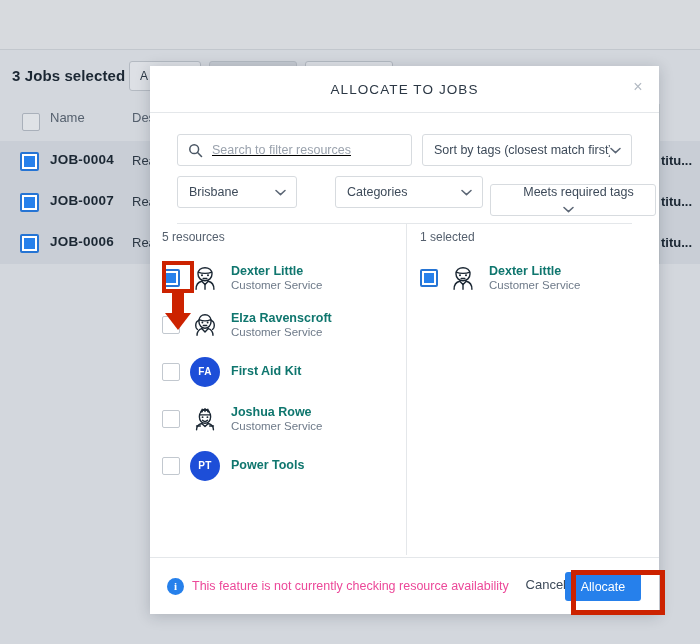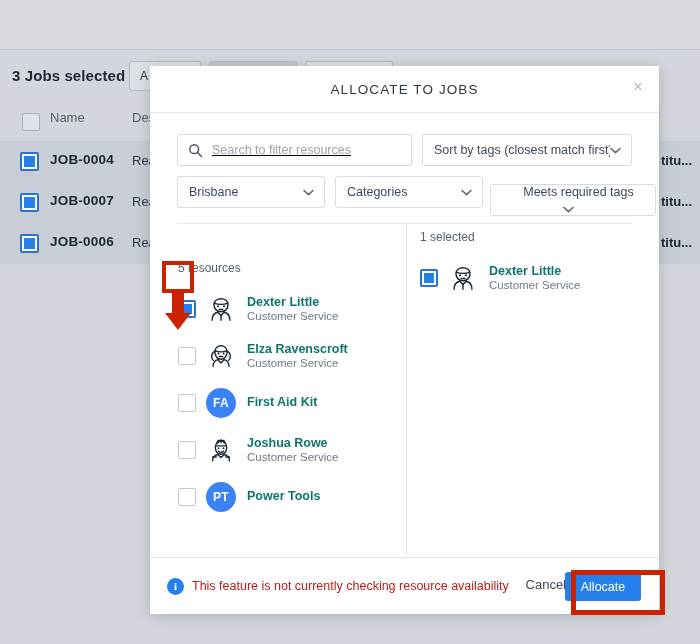--- a/index.html
+++ b/index.html
@@ -55,48 +55,48 @@
   #search-icon{width:15px;height:15px;margin-left:10px;flex:none;}
   #search-input{border:none;outline:none;flex:1;font-size:12.5px;color:#2c3845;margin-left:7px;
                 font-family:inherit;background:transparent;}
   #search-input::placeholder{color:#9aa2ad;}
 
   .sel-box{position:absolute;height:32px;border:1px solid #d7dbdf;border-radius:3px;background:#fff;box-sizing:border-box;
            display:flex;align-items:center;font-size:12.5px;color:#3d4a59;cursor:pointer;}
   .sel-box .sel-label{margin-left:11px;flex:1;white-space:nowrap;overflow:hidden;}
   .sel-box .chev{margin-right:10px;flex:none;color:#5b6675;font-size:11px;line-height:1;}
   #sort-select{left:272px;top:68px;width:210px;}
-  #loc-select{left:27px;top:110px;width:148px;}
+  #loc-select{left:27px;top:110px;width:120px;}
   #cat-select{left:185px;top:110px;width:148px;}
   #tags-select{left:340px;top:118px;width:166px;flex-direction:column;}
 
   #filters-divider{position:absolute;left:27px;top:157px;width:455px;height:1px;background:#e4e7ea;}
 
   
   #panel-divider{position:absolute;left:256px;top:157px;width:1px;height:332px;background:#e4e7ea;}
-  #left-panel{position:absolute;left:28px;top:164px;width:225px;margin-top:31px;}
+  #left-panel{position:absolute;left:12px;top:164px;width:225px;}
   #right-panel{position:absolute;left:270px;top:164px;width:215px;}
   .panel-count{font-size:12px;color:#55606e;margin-bottom:10px;display:block;}
 
   .res-row{position:relative;height:47px;display:flex;align-items:center;}
   .res-cb{width:18px;height:18px;border:1.5px solid #c2c8cf;border-radius:2px;background:#fff;flex:none;box-sizing:border-box;position:relative;}
   .res-cb.on{border:2px solid #2574d4;}
   .res-cb.on i{position:absolute;left:2px;top:2px;right:2px;bottom:2px;background:#2680eb;display:block;}
   .res-avatar{width:30px;height:30px;margin-left:10px;flex:none;display:flex;align-items:center;justify-content:center;}
-  .res-avatar.initials{border-radius:50%;background:#3b82f6;color:#fff;font-size:12px;font-weight:700;letter-spacing:.3px;}
+  .res-avatar.initials{border-radius:50%;background:#1d4ed8;color:#fff;font-size:10px;font-weight:700;letter-spacing:.3px;}
   .res-text{margin-left:11px;display:flex;flex-direction:column;justify-content:center;}
   .res-name{font-size:12.5px;font-weight:700;color:#0f766e;line-height:15px;}
   .res-role{font-size:11.5px;color:#6b7embed;}
   .res-role{color:#6e7a89;}
 
   
   #modal-footer{position:absolute;left:0;bottom:0;width:100%;height:57px;border-top:1px solid #e4e7ea;box-sizing:border-box;}
   #info-icon{position:absolute;left:17px;top:20px;width:17px;height:17px;border-radius:50%;background:#2680eb;
              color:#fff;font-size:11px;font-weight:700;text-align:center;line-height:17px;font-family:"Liberation Serif",serif;}
-  #footer-note{position:absolute;left:42px;top:21px;font-size:12.5px;color:#b91c1c;}
+  #footer-note{position:absolute;left:42px;top:21px;font-size:12.5px;color:#ec4899;}
   #cancel-btn{position:absolute;right:93px;top:19px;font-size:13px;color:#3d4a59;cursor:pointer;}
   #allocate-btn{position:absolute;right:18px;top:14px;width:76px;height:29px;border-radius:3px;background:#2680eb;
                 color:#fff;font-size:12.5px;border:none;cursor:pointer;font-family:inherit;}
 
   
   .anno{position:absolute;pointer-events:none;}
   #anno-cb{left:162px;top:261px;width:32px;height:32px;border:4px solid #cc2200;box-sizing:border-box;}
   #anno-arrow-stem{left:172px;top:293px;width:12px;height:23px;background:#cc2200;}
   #anno-arrow-head{left:165px;top:313px;width:0;height:0;border-left:13px solid transparent;border-right:13px solid transparent;border-top:17px solid #cc2200;}
   #anno-alloc{left:571px;top:570px;width:94px;height:45px;border:5px solid #cc2200;box-sizing:border-box;}

